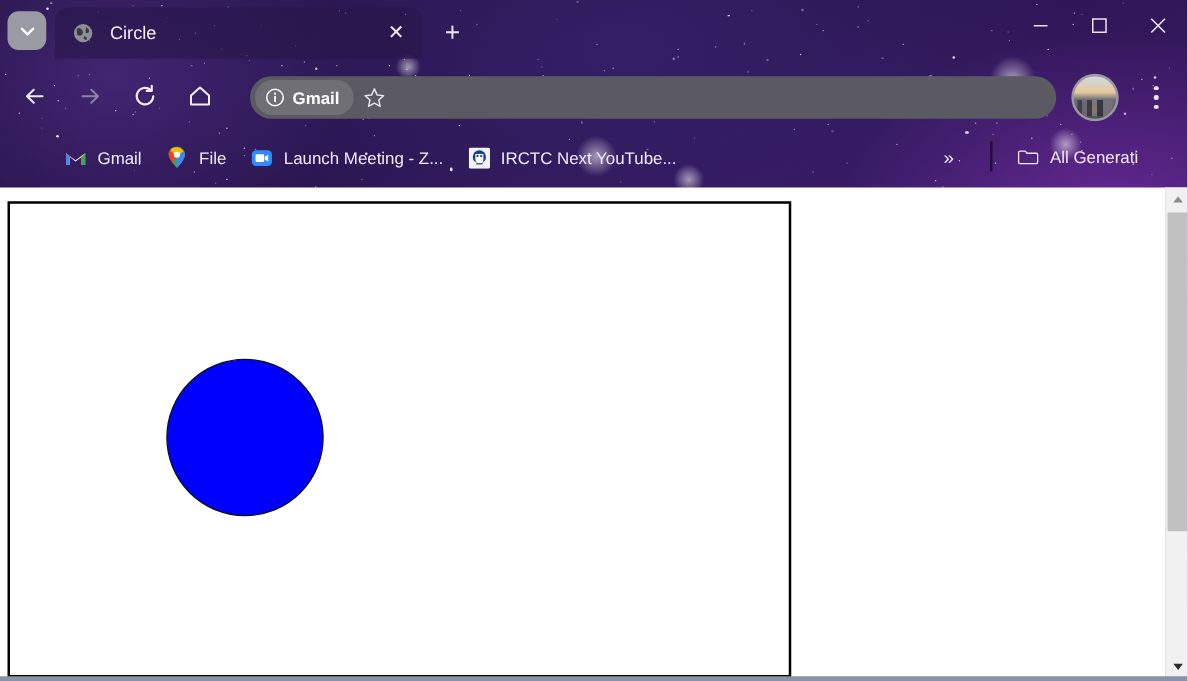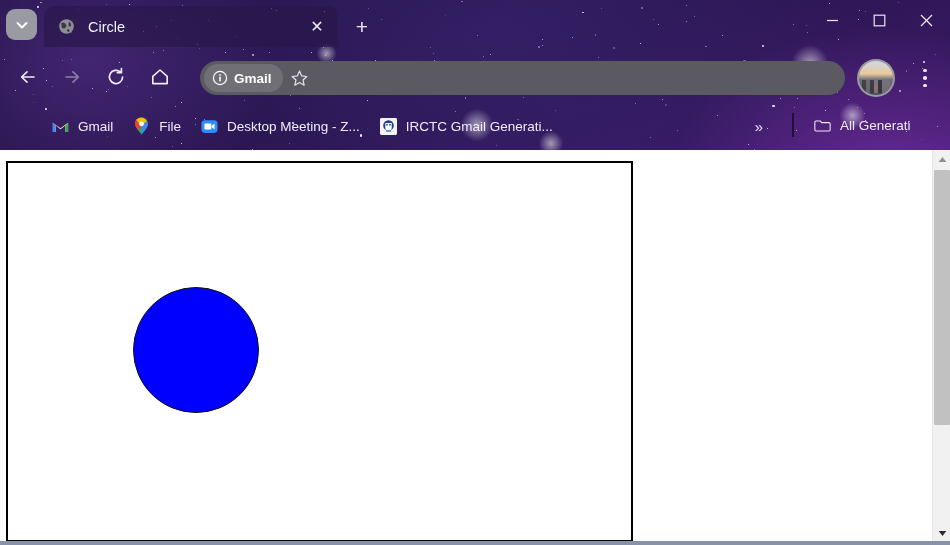--- a/index.html
+++ b/index.html
@@ -497,35 +497,35 @@
     </div>
 
     <div class="bm">
       <span class="bm-ico">
         <svg width="18" height="15" viewBox="0 0 20 16">
           <rect x="0.5" y="0.5" width="19" height="15" rx="4.2" fill="#2d8cff"></rect>
           <path d="M4 5.6 A1.2 1.2 0 0 1 5.2 4.4 H11 A1.2 1.2 0 0 1 12.2 5.6 V10.4 A1.2 1.2 0 0 1 11 11.6 H5.2 A1.2 1.2 0 0 1 4 10.4 Z" fill="#ffffff"></path>
           <path d="M12.8 6.7 L16 4.8 V11.2 L12.8 9.3 Z" fill="#ffffff"></path>
         </svg>
       </span>
-      <span class="bm-label">Desktop Meeting - Z...</span>
+      <span class="bm-label">Launch Meeting - Z...</span>
     </div>
 
     <div class="bm">
       <span class="bm-ico">
         <svg width="17" height="17" viewBox="0 0 18 18">
           <rect x="0" y="0" width="18" height="18" rx="1.5" fill="#f3f3f6"></rect>
           <circle cx="9" cy="8" r="5.6" fill="#1b3f8f"></circle>
           <path d="M5.6 5.4 H12.4 V10.2 A3.4 3.4 0 0 1 5.6 10.2 Z" fill="#ffffff"></path>
           <rect x="6.6" y="6.3" width="1.6" height="1.7" fill="#1b3f8f"></rect>
           <rect x="9.8" y="6.3" width="1.6" height="1.7" fill="#1b3f8f"></rect>
           <rect x="6.3" y="13.2" width="5.4" height="1.2" fill="#2b55a8"></rect>
         </svg>
       </span>
-      <span class="bm-label">IRCTC Gmail Generati...</span>
+      <span class="bm-label">IRCTC Next YouTube...</span>
     </div>
   </div>
 
   <div class="bm-overflow">»</div>
   <div class="bm-sep"></div>
 
   <div class="bm-all">
     <span class="bm-ico">
       <svg width="19" height="15" viewBox="0 0 20 16">
         <path d="M1 4 A1.4 1.4 0 0 1 2.4 2.6 H7.3 L9 4.6 H17.6 A1.4 1.4 0 0 1 19 6 V13 A1.4 1.4 0 0 1 17.6 14.4 H2.4 A1.4 1.4 0 0 1 1 13 Z" fill="none" stroke="#efeaf8" stroke-width="1.25" stroke-linejoin="round"></path>

